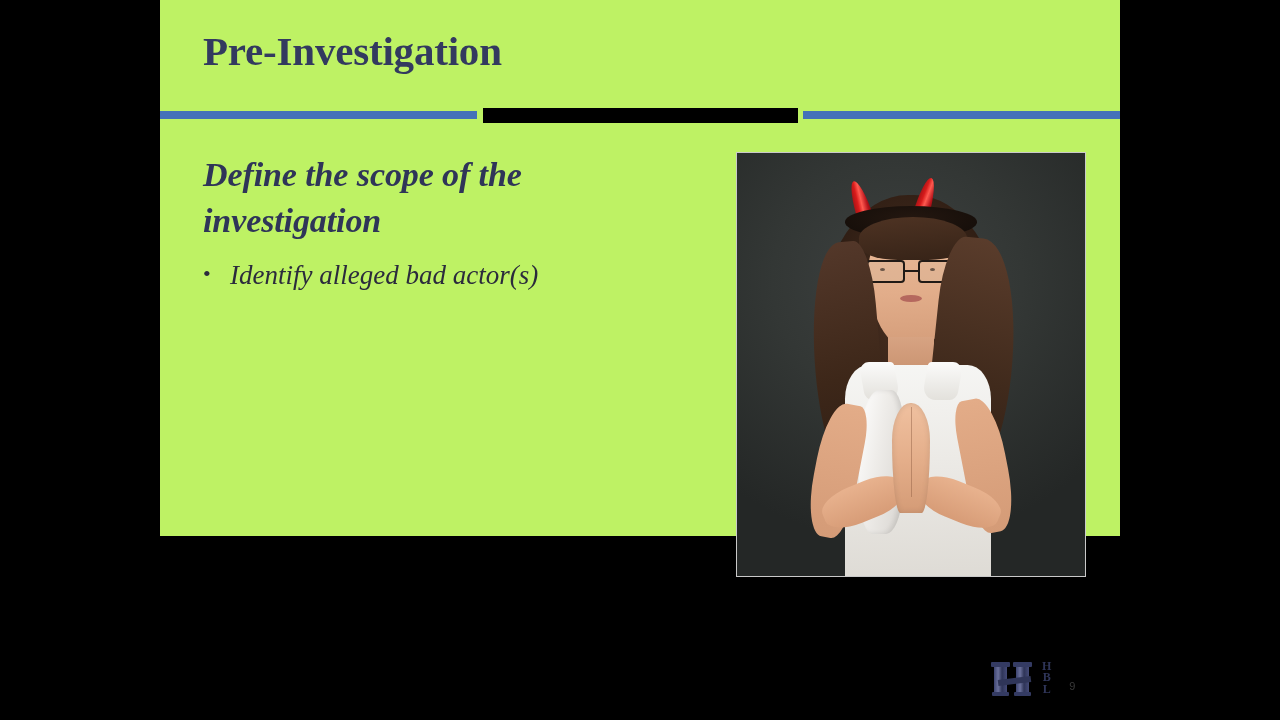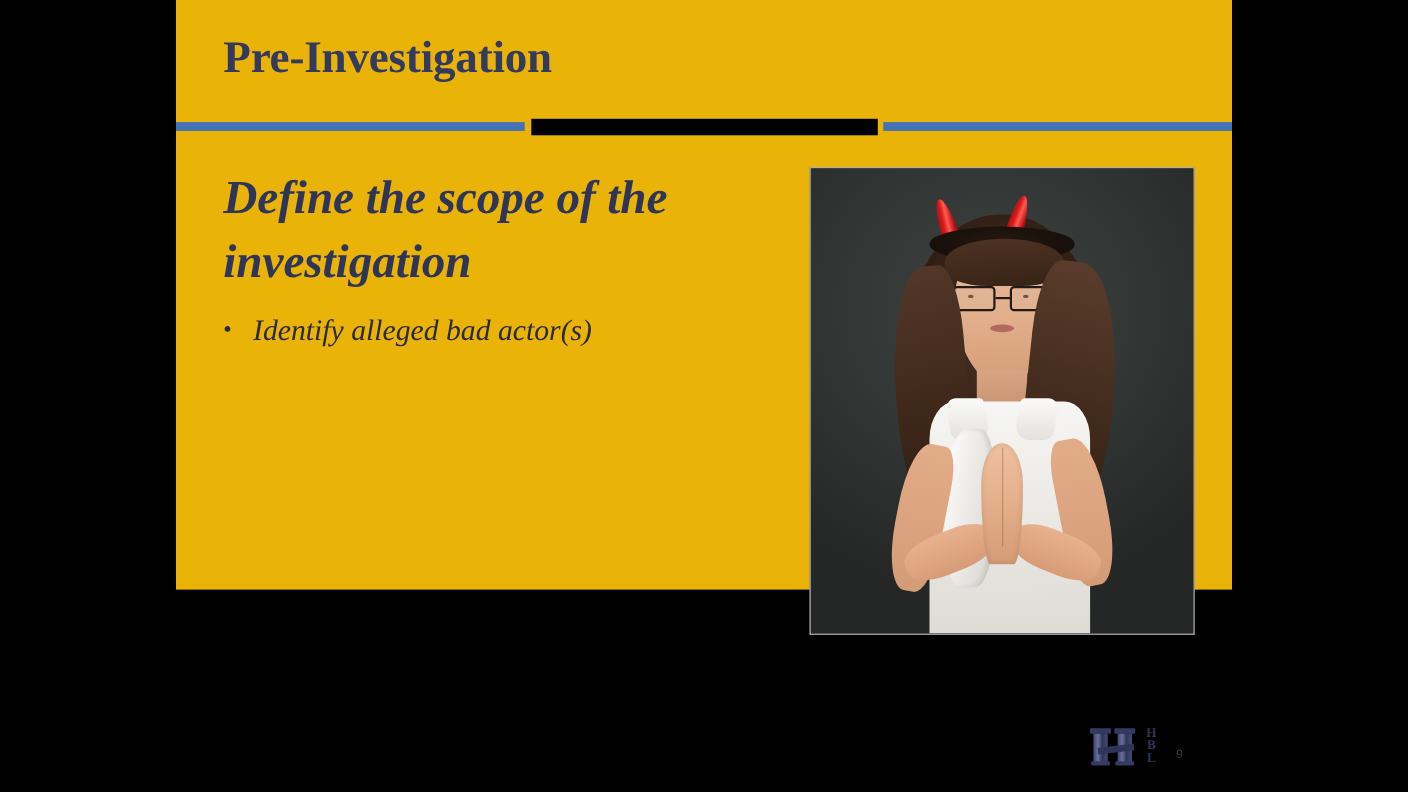--- a/index.html
+++ b/index.html
@@ -11,21 +11,21 @@
   }
   #viewer { position:relative; width:1280px; height:720px; background:#000; }
 
   .letterbox { position:absolute; top:0; bottom:0; background:#000; }
   .letterbox.left  { left:0;  width:160px; }
   .letterbox.right { right:0; width:160px; }
 
   #slide {
     position:absolute; left:160px; top:0;
     width:960px; height:536px;
-    background:#eab308;
+    background:#bef264;
   }
 
   
   #slide-title {
     position:absolute; left:43px; top:27px;
     font-size:41px; font-weight:bold;
     color:#333a5f;
     letter-spacing:-0.2px;
     white-space:nowrap;
   }
@@ -33,21 +33,21 @@
   
   #divider { position:absolute; left:0; top:108px; width:960px; height:15px; }
   #divider .seg { position:absolute; top:0; }
   #divider .seg.blue-left  { left:0;   width:317px; height:8px;  top:3px; background:#4472b8; }
   #divider .seg.black-mid  { left:323px; width:315px; height:15px; top:0;  background:#000000; }
   #divider .seg.blue-right { left:643px; width:317px; height:8px;  top:3px; background:#4472b8; }
 
   
   #body-col { position:absolute; left:43px; top:152px; width:470px; }
   #subheading {
-    font-size:43px; font-weight:bold; font-style:italic;
+    font-size:34px; font-weight:bold; font-style:italic;
     color:#2f3558; line-height:1.36;
     letter-spacing:-0.1px;
   }
   #bullet-list { margin-top:14px; list-style:none; }
   .bullet-row { display:flex; align-items:flex-start; font-size:27px; color:#2b2b3c; line-height:1.3; }
   .bullet-mark { width:27px; flex:0 0 27px; font-size:22px; line-height:1.45; color:#2b2b3c; }
   .bullet-text { flex:1;font-style:italic; }
 
   
   #photo-frame {

